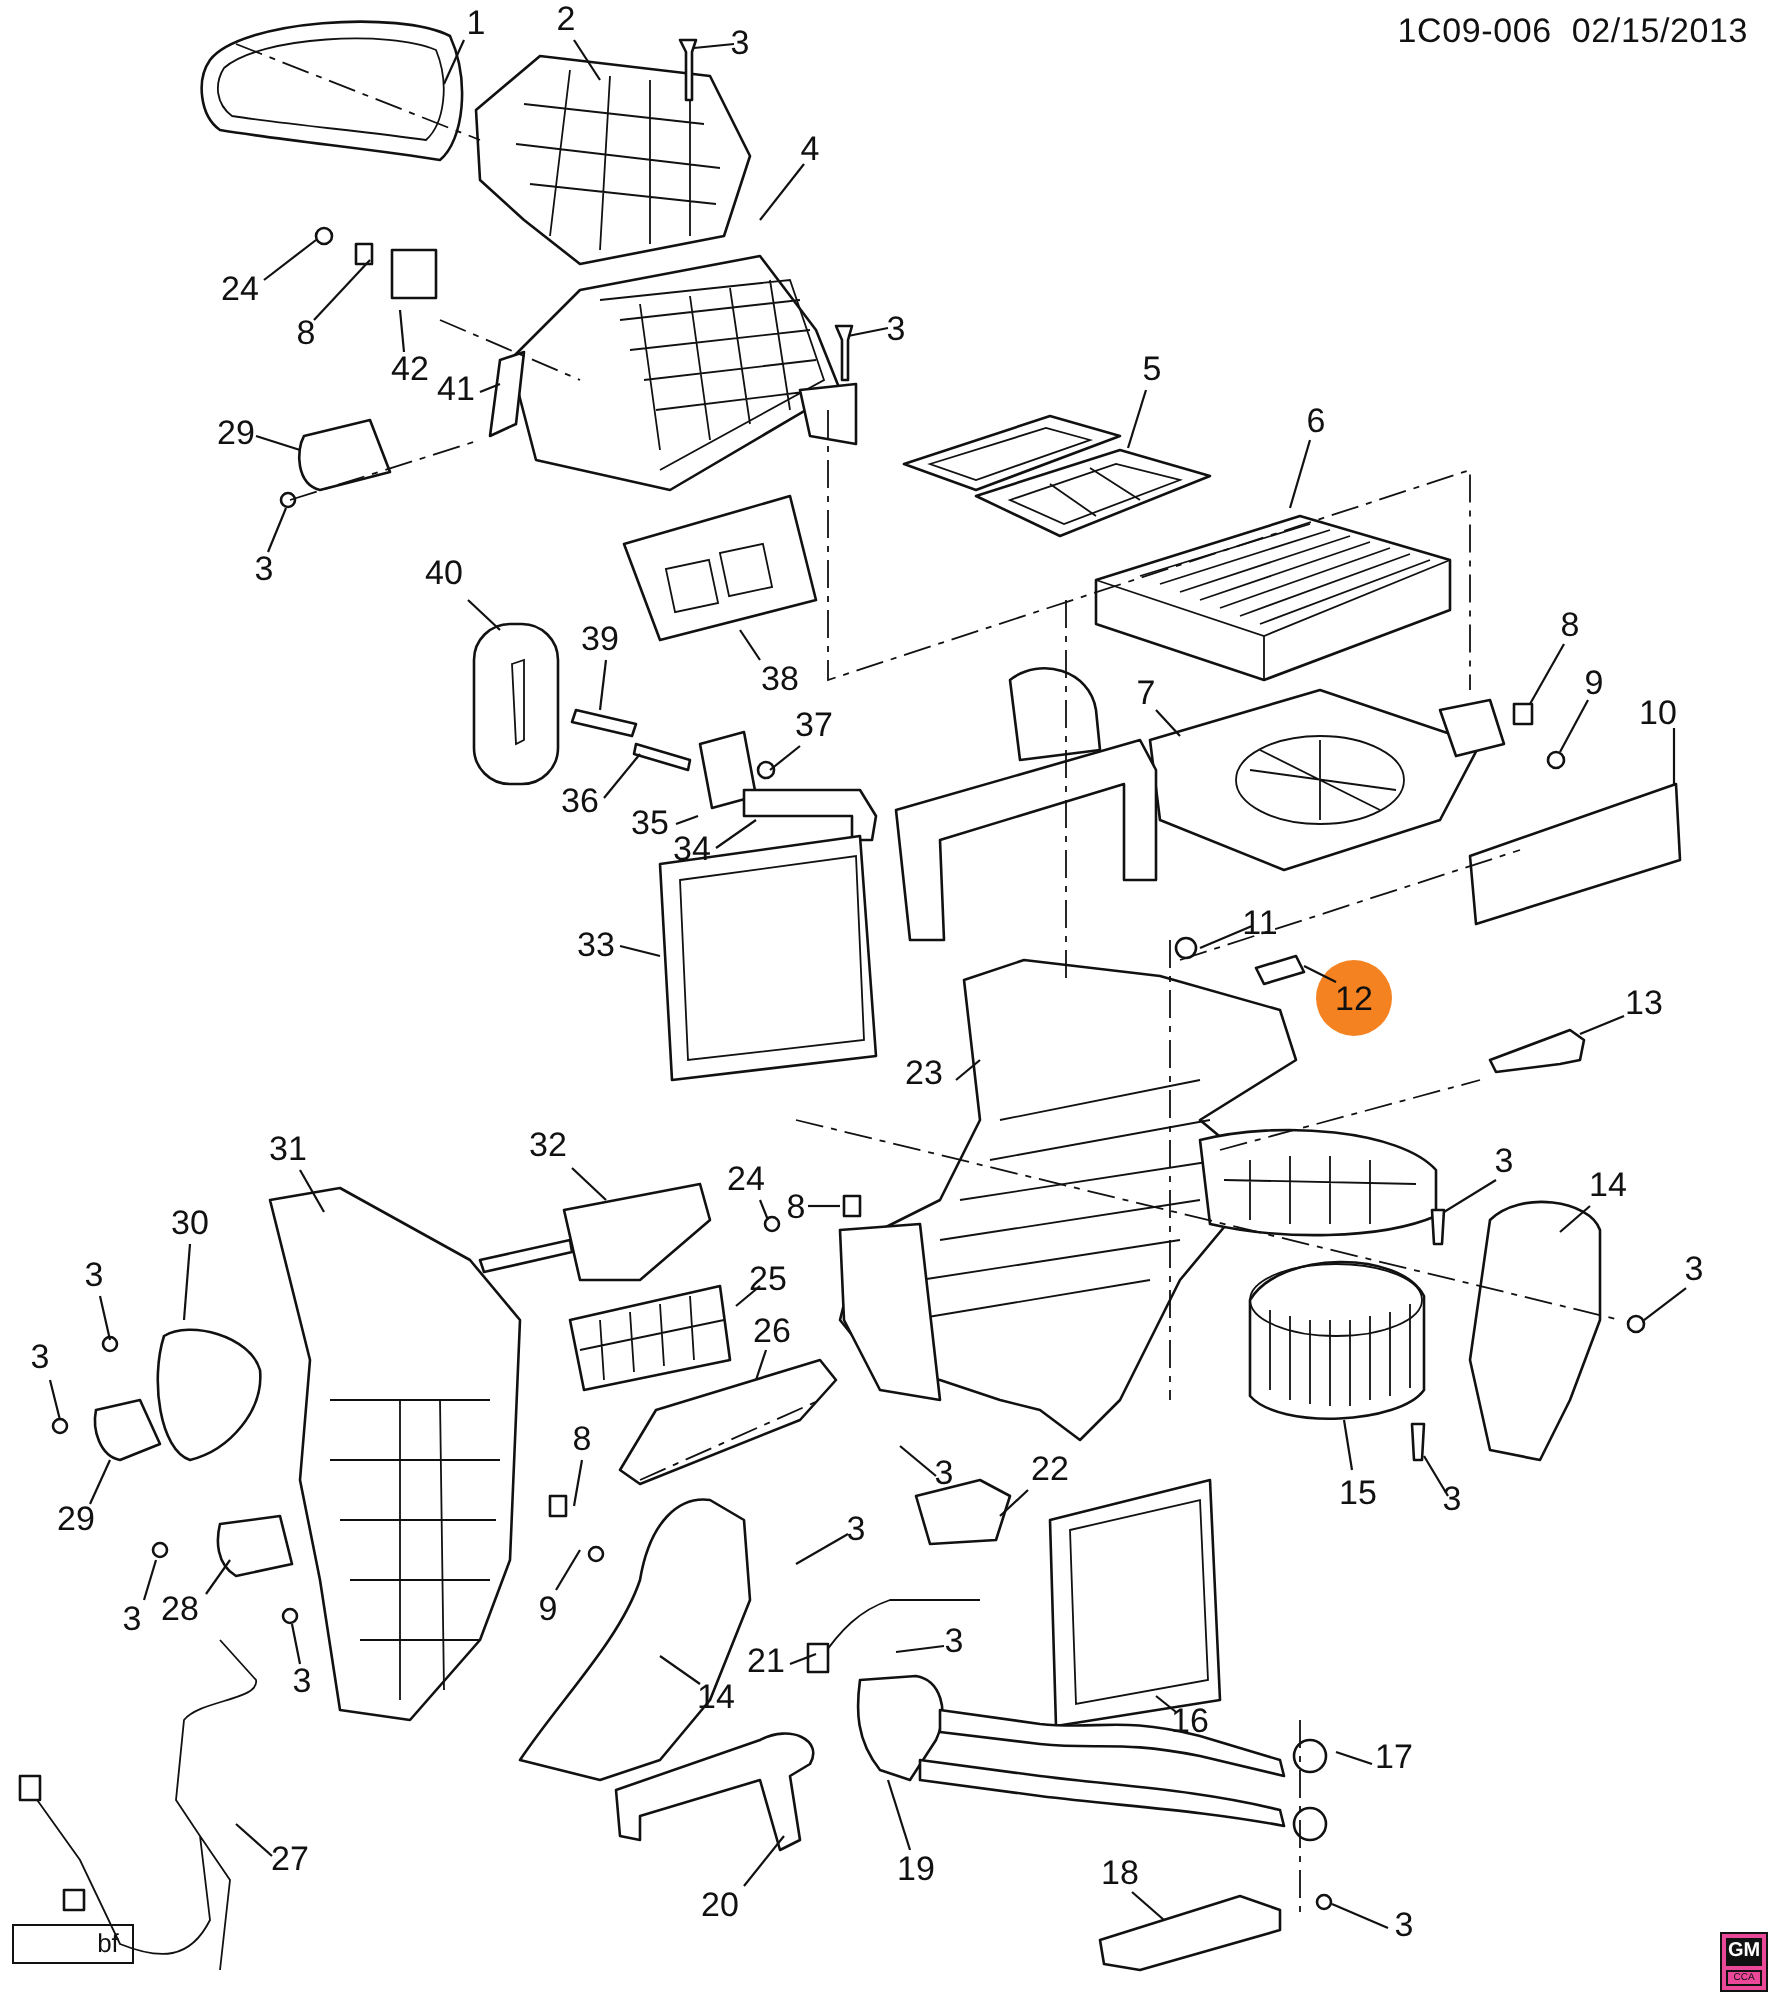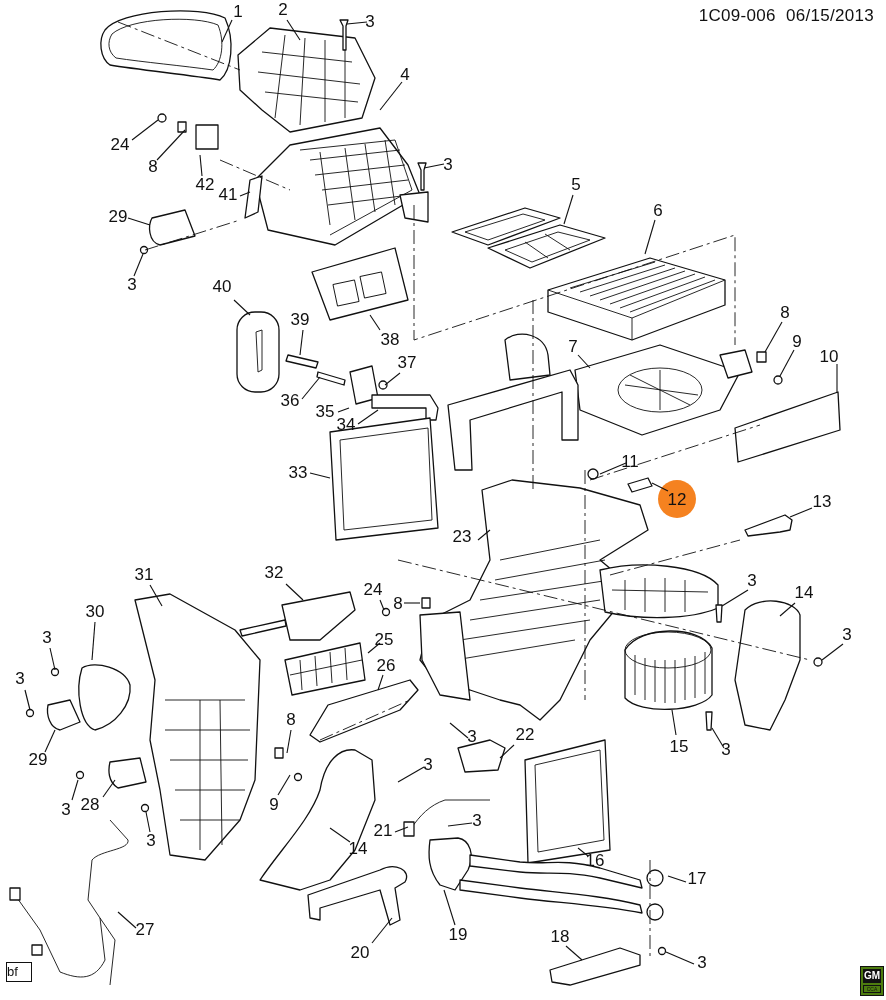--- a/index.html
+++ b/index.html
@@ -4,30 +4,30 @@
 <style>
   html, body { margin:0; padding:0; background:#ffffff; }
   body { width:886px; height:1000px; position:relative; overflow:hidden; font-family:"Liberation Sans", sans-serif; }
   #diagram { position:absolute; left:0; top:0; width:886px; height:1000px; }
   .doc-id { position:absolute; right:12px; top:6px; font-size:17px; color:#111; letter-spacing:0.3px; }
   .callout-text { font-family:"Liberation Sans", sans-serif; font-size:17px; fill:#111; }
   .part { fill:#fff; stroke:#111; stroke-width:1.3; stroke-linejoin:round; }
   .part-thin { fill:none; stroke:#111; stroke-width:0.9; }
   .leader { stroke:#111; stroke-width:1.1; fill:none; }
   .dash { stroke:#111; stroke-width:0.9; fill:none; stroke-dasharray:14 4 3 4; }
-  .bf-box { position:absolute; left:6px; top:962px; width:24px; height:18px; border:1.5px solid #111; font-size:13px; line-height:18px; text-align:left; color:#111; }
-  .gm-logo { position:absolute; left:860px; top:966px; width:22px; height:28px; border:1.5px solid #111; background:#4d7c0f; }
+  .bf-box { position:absolute; left:6px; top:962px; width:24px; height:18px; border:1.5px solid #111; font-size:13px; line-height:18px; text-align:center; color:#111;padding-left:35px; }
+  .gm-logo { position:absolute; left:860px; top:966px; width:22px; height:28px; border:1.5px solid #111; background:#ec4899; }
   .gm-logo .gm { display:block; margin:2px; height:14px; background:#111; color:#fff; font-size:10px; font-weight:bold; text-align:center; line-height:14px; }
   .gm-logo .cca { display:block; margin:1px 2px; height:6px; border:1px solid #111; font-size:5px; line-height:6px; text-align:center; color:#111; }
 </style>
 </head>
 <body>
 
 <div class="doc-id">
-  <span>1C09-006</span>&nbsp;&nbsp;<span>06/15/2013</span>
+  <span>1C09-006</span>&nbsp;&nbsp;<span>02/15/2013</span>
 </div>
 
 <svg id="diagram" viewBox="0 0 886 1000" xmlns="http://www.w3.org/2000/svg">
 
   <g id="parts">
 
     <path class="part" d="M105,30 C120,10 200,5 225,18 C235,40 232,70 220,80 C190,75 140,70 110,65 C100,58 98,40 105,30 Z"></path>
     <path class="part-thin" d="M112,34 C130,18 195,15 218,25 C225,42 222,62 213,70 C185,66 142,62 116,58 C108,52 107,42 112,34 Z"></path>
 
     <path class="part" d="M238,55 L270,28 L355,38 L375,78 L362,118 L290,132 L262,110 L240,90 Z"></path>

